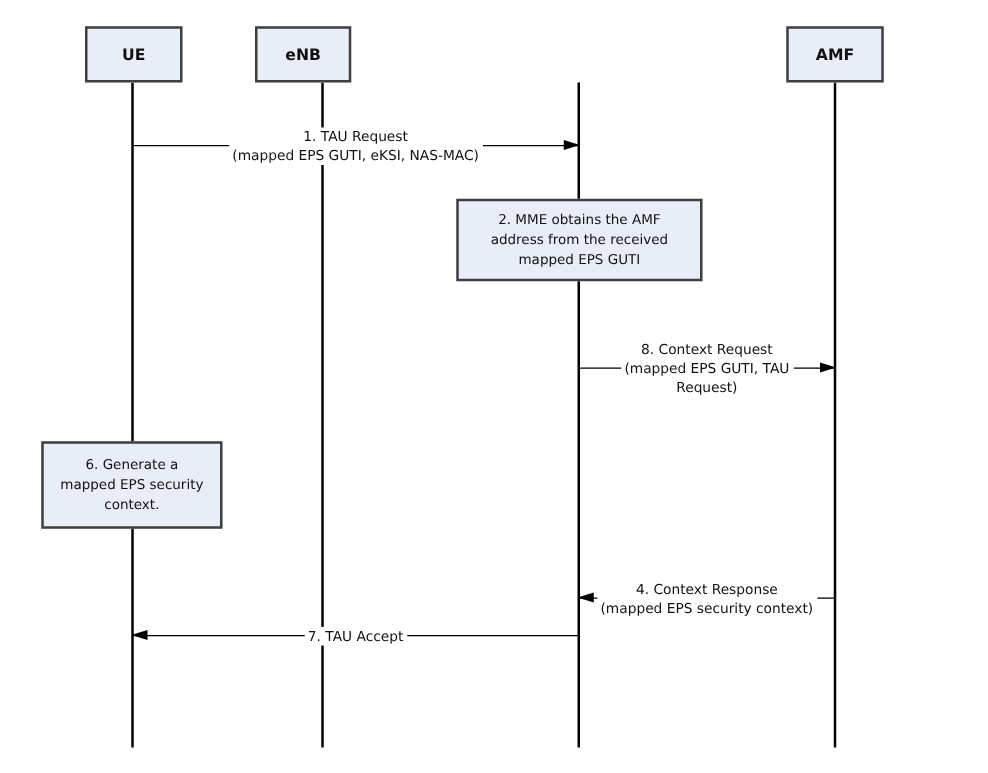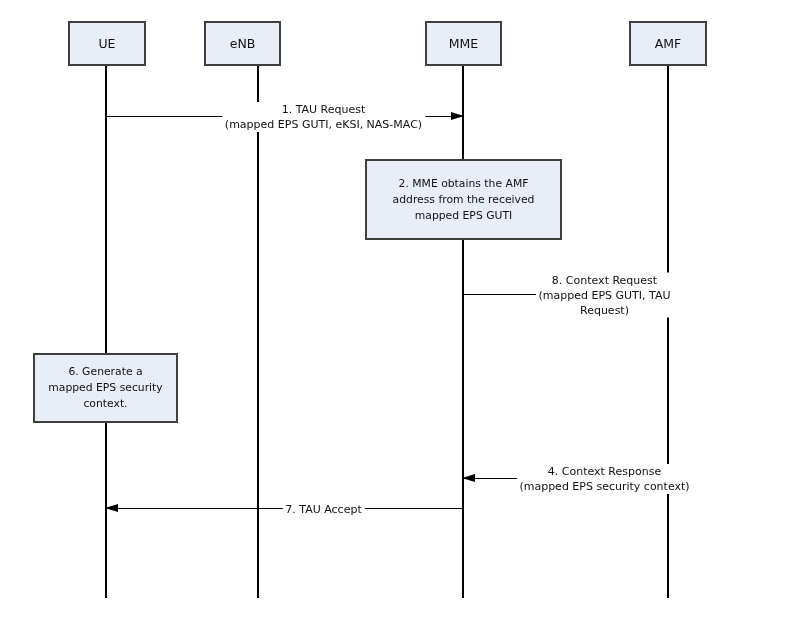--- a/index.html
+++ b/index.html
@@ -31,20 +31,21 @@
     top: 21px;
     height: 45px;
     box-sizing: border-box;
     background: #e8edf8;
     border: 2px solid #3f3f3f;
     display: flex;
     align-items: center;
     justify-content: center;
     font-size: 12.5px;
     z-index: 2;
+    font-weight: bold;
   }
   
   .pbox {
     position: absolute;
     box-sizing: border-box;
     background: #e8edf8;
     border: 2px solid #3f3f3f;
     display: flex;
     align-items: center;
     justify-content: center;
@@ -83,47 +84,43 @@
     position: absolute;
     left: 50%;
     top: 0;
     transform: translate(-50%, -50%);
     background: #ffffff;
     text-align: center;
     font-size: 11px;
     line-height: 15px;
     white-space: pre;
     padding: 0 3px;
-    margin-left: 39px;
   }
 </style>
 </head>
 <body>
 
 <div class="canvas">
 
   <div class="lifeline" style="left:105px"></div>
   <div class="lifeline" style="left:257px"></div>
   <div class="lifeline" style="left:462px"></div>
   <div class="lifeline" style="left:667px"></div>
 
   <div class="actor" style="left:68px;width:78px">
     <span>UE</span>
   </div>
   <div class="actor" style="left:204px;width:77px">
     <span>eNB</span>
   </div>
-  <div class="actor" style="left:425px;width:77px">
-    <span>MME</span>
-  </div>
   <div class="actor" style="left:629px;width:78px">
     <span>AMF</span>
   </div>
 
-  <div class="pbox" style="left:365px;top:159px;width:197px;height:81px">
+  <div class="pbox" style="left:365px;top:159px;width:197px;height:66px">
     <span>2. MME obtains the AMF
 address from the received
 mapped EPS GUTI</span>
   </div>
   <div class="pbox" style="left:33px;top:353px;width:145px;height:70px">
     <span>6. Generate a
 mapped EPS security
 context.</span>
   </div>
 

